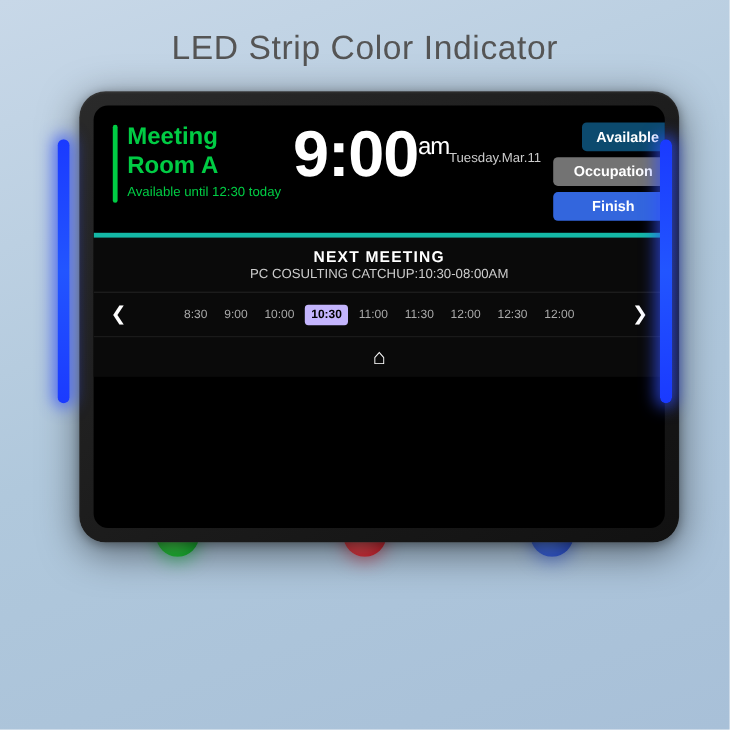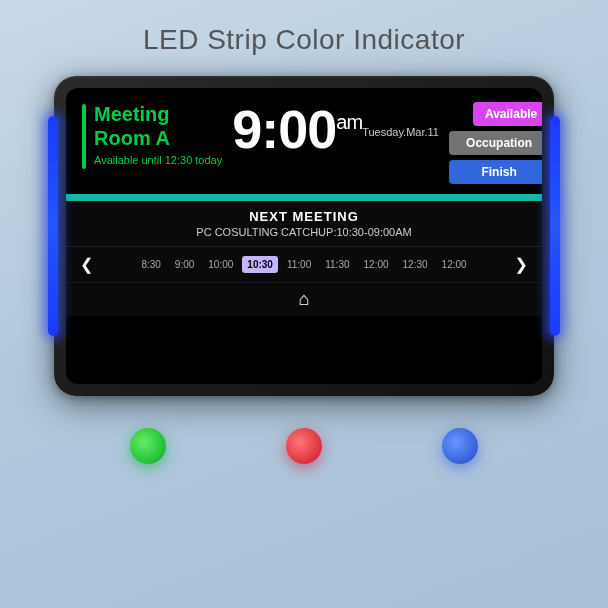--- a/index.html
+++ b/index.html
@@ -51,23 +51,23 @@
       width: 10px;
       height: 220px;
       border-radius: 5px;
       background: linear-gradient(to bottom, #1a3aff 0%, #2255ff 50%, #1a3aff 100%);
       box-shadow: 0 0 12px 4px rgba(50, 80, 255, 0.7);
       z-index: 10;
     }
 
     .device-outer {
       position: absolute;
-      left: 0; top: 0;
+      left: 12px; top: 0;
       width: 500px;
-      height: 320px;
+      height: 376px;
       background: linear-gradient(145deg, #2a2a2a 0%, #1a1a1a 60%, #111 100%);
       border-radius: 22px;
       box-shadow:
         0 8px 32px rgba(0,0,0,0.5),
         0 2px 8px rgba(0,0,0,0.3),
         inset 0 1px 2px rgba(255,255,255,0.08);
       padding: 12px;
     }
 
     .device-screen {
@@ -166,30 +166,30 @@
     .status-btn {
       padding: 5px 12px;
       border-radius: 4px;
       font-size: 12px;
       font-weight: bold;
       color: #fff;
       text-align: center;
       cursor: pointer;
     }
 
-    .btn-available { background: #d946ef; margin-left: 24px; }
+    .btn-available { background: #0c4a6e; margin-left: 24px; }
     .btn-occupation { background: #737373; }
     .btn-finish { background: #3366dd; }
 
     
     .next-meeting {
       background: #0a0a0a;
       padding: 8px 16px;
       text-align: center;
-      border-top: 7px solid #14b8a6;
+      border-top: 4px solid #14b8a6;
     }
 
     .next-meeting-title {
       font-size: 13px;
       font-weight: bold;
       color: #fff;
       letter-spacing: 1px;
     }
 
     .next-meeting-detail {
@@ -316,21 +316,21 @@
         <div class="status-buttons">
           <div class="status-btn btn-available">Available</div>
           <div class="status-btn btn-occupation">Occupation</div>
           <div class="status-btn btn-finish">Finish</div>
         </div>
 
       </div>
 
       <div class="next-meeting">
         <div class="next-meeting-title">NEXT MEETING</div>
-        <div class="next-meeting-detail">PC COSULTING CATCHUP:10:30-09:00AM</div>
+        <div class="next-meeting-detail">PC COSULTING CATCHUP:10:30-08:00AM</div>
       </div>
 
       <div class="timeline-section">
         <span class="timeline-nav">❮</span>
         <div class="timeline-slots" id="timeline-slots">
             <div class="time-slot">8:30</div>
             <div class="time-slot">9:00</div>
             <div class="time-slot">10:00</div>
             <div class="time-slot active">10:30</div>
             <div class="time-slot">11:00</div>

